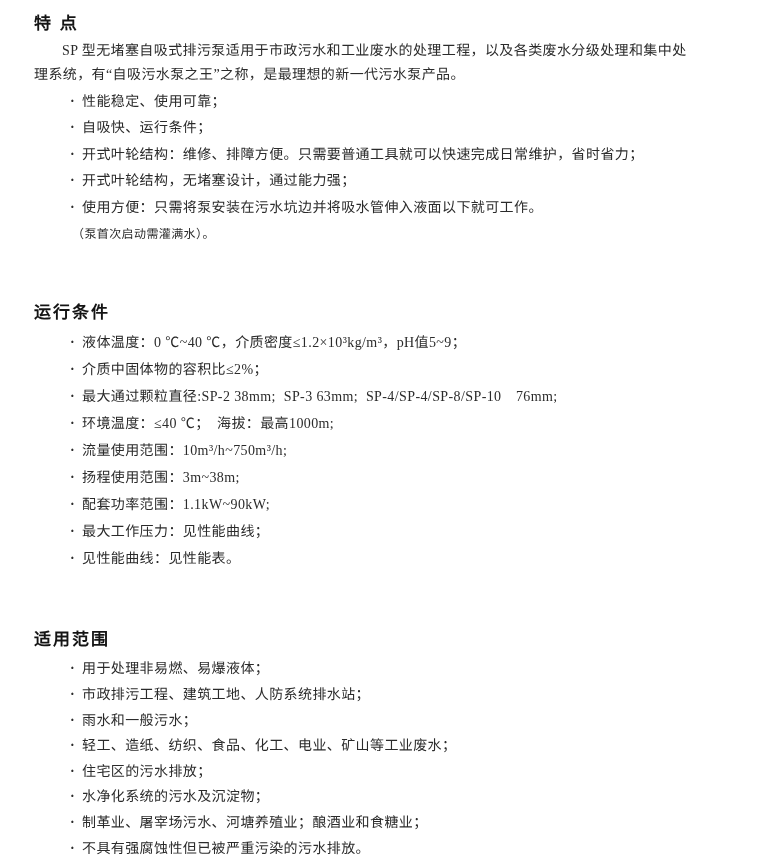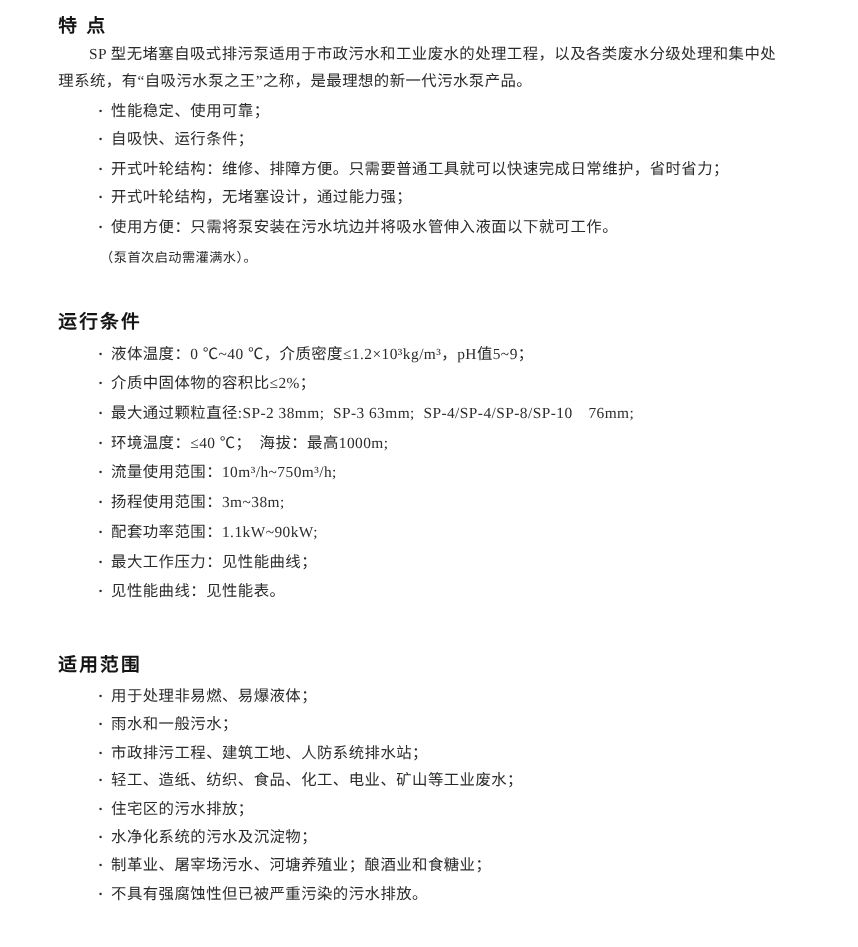--- a/index.html
+++ b/index.html
@@ -12,21 +12,21 @@
     width: 780px;
     height: 861px;
     overflow: hidden;
     font-family: "Liberation Serif", "DejaVu Serif", serif;
     color: #2b2b2b;
   }
   .page {
     position: relative;
     width: 780px;
     height: 861px;
-    padding: 14px 60px 0 53px;
+    padding: 14px 60px 0 34px;
   }
   h2.sec-title {
     font-family: "Liberation Sans", "DejaVu Sans", sans-serif;
     font-size: 17px;
     line-height: 20px;
     font-weight: 700;
     color: #141414;
     letter-spacing: 2px;
     margin: 0 0 5px 0;
   }
@@ -62,23 +62,23 @@
   .sec-features li { line-height: 26.4px; }
   .sec-operating li { line-height: 27px; }
   .sec-scope li { line-height: 25.6px; }
   .note-line {
     font-size: 12px;
     line-height: 26.4px;
     letter-spacing: 0.4px;
     padding-left: 38px;
     white-space: pre-wrap;
   }
-  .sec-operating { margin-top: 36px; }
+  .sec-operating { margin-top: 56px; }
   .sec-operating h2.sec-title { margin-bottom: 6px; }
-  .sec-scope { margin-top: 43px; }
+  .sec-scope { margin-top: 58px; }
   .sec-scope h2.sec-title { margin-bottom: 6px; }
 </style>
 </head>
 <body>
 
 <div class="page">
 
   <section class="sec-features">
     <h2 class="sec-title">特 点</h2>
     <p class="intro">SP 型无堵塞自吸式排污泵适用于市政污水和工业废水的处理工程，以及各类废水分级处理和集中处理系统，有“自吸污水泵之王”之称，是最理想的新一代污水泵产品。</p>
@@ -104,22 +104,22 @@
       <li><span>配套功率范围：1.1kW~90kW;</span></li>
       <li><span>最大工作压力：见性能曲线；</span></li>
       <li><span>见性能曲线：见性能表。</span></li>
     </ul>
   </section>
 
   <section class="sec-scope">
     <h2 class="sec-title">适用范围</h2>
     <ul class="bullets">
       <li><span>用于处理非易燃、易爆液体；</span></li>
+      <li><span>市政排污工程、建筑工地、人防系统排水站；</span></li>
       <li><span>雨水和一般污水；</span></li>
-      <li><span>市政排污工程、建筑工地、人防系统排水站；</span></li>
       <li><span>轻工、造纸、纺织、食品、化工、电业、矿山等工业废水；</span></li>
       <li><span>住宅区的污水排放；</span></li>
       <li><span>水净化系统的污水及沉淀物；</span></li>
       <li><span>制革业、屠宰场污水、河塘养殖业；酿酒业和食糖业；</span></li>
       <li><span>不具有强腐蚀性但已被严重污染的污水排放。</span></li>
     </ul>
   </section>
 
 </div>
 

